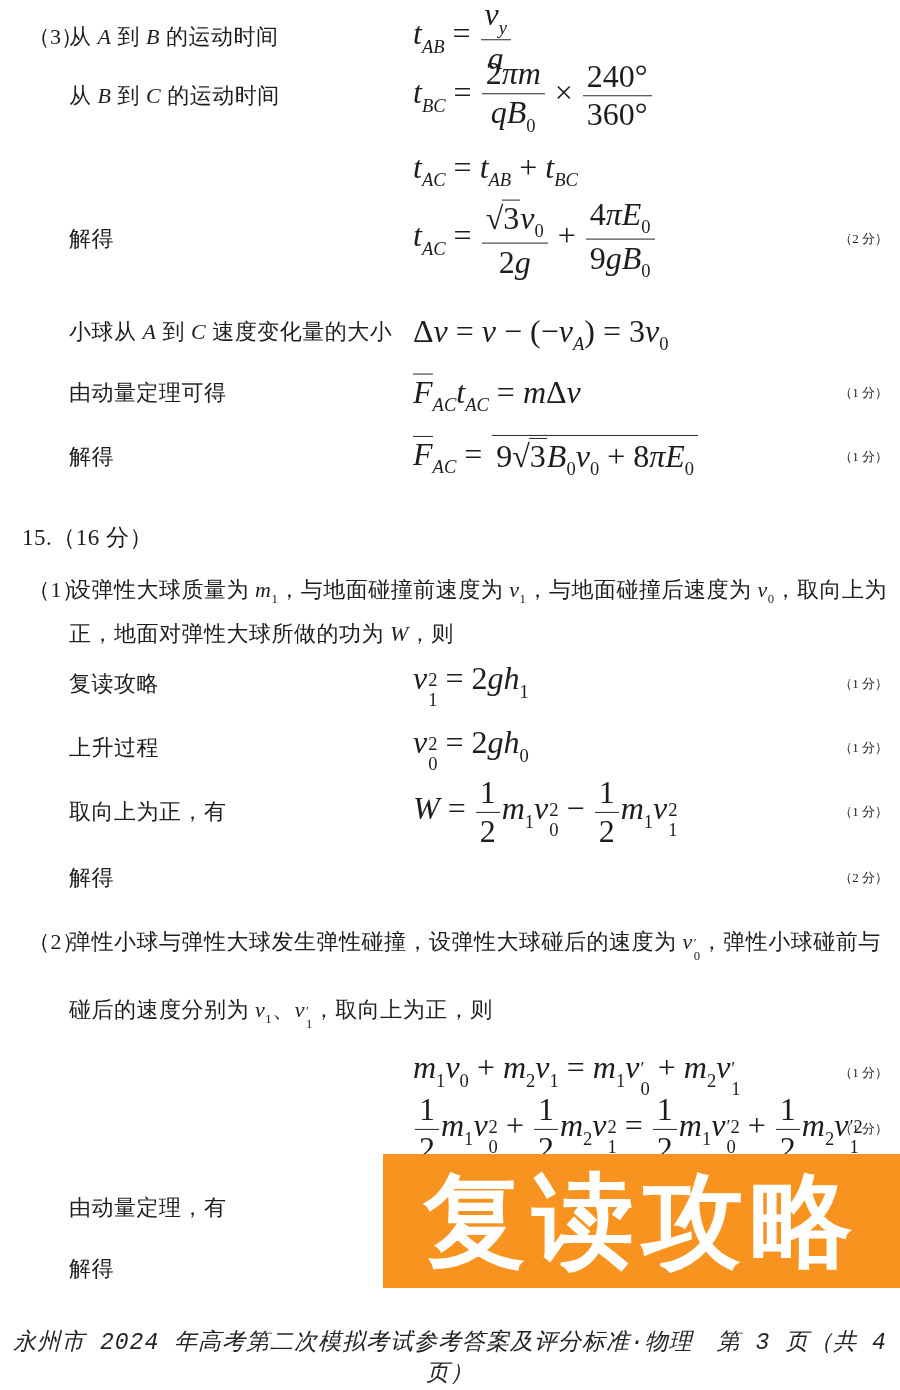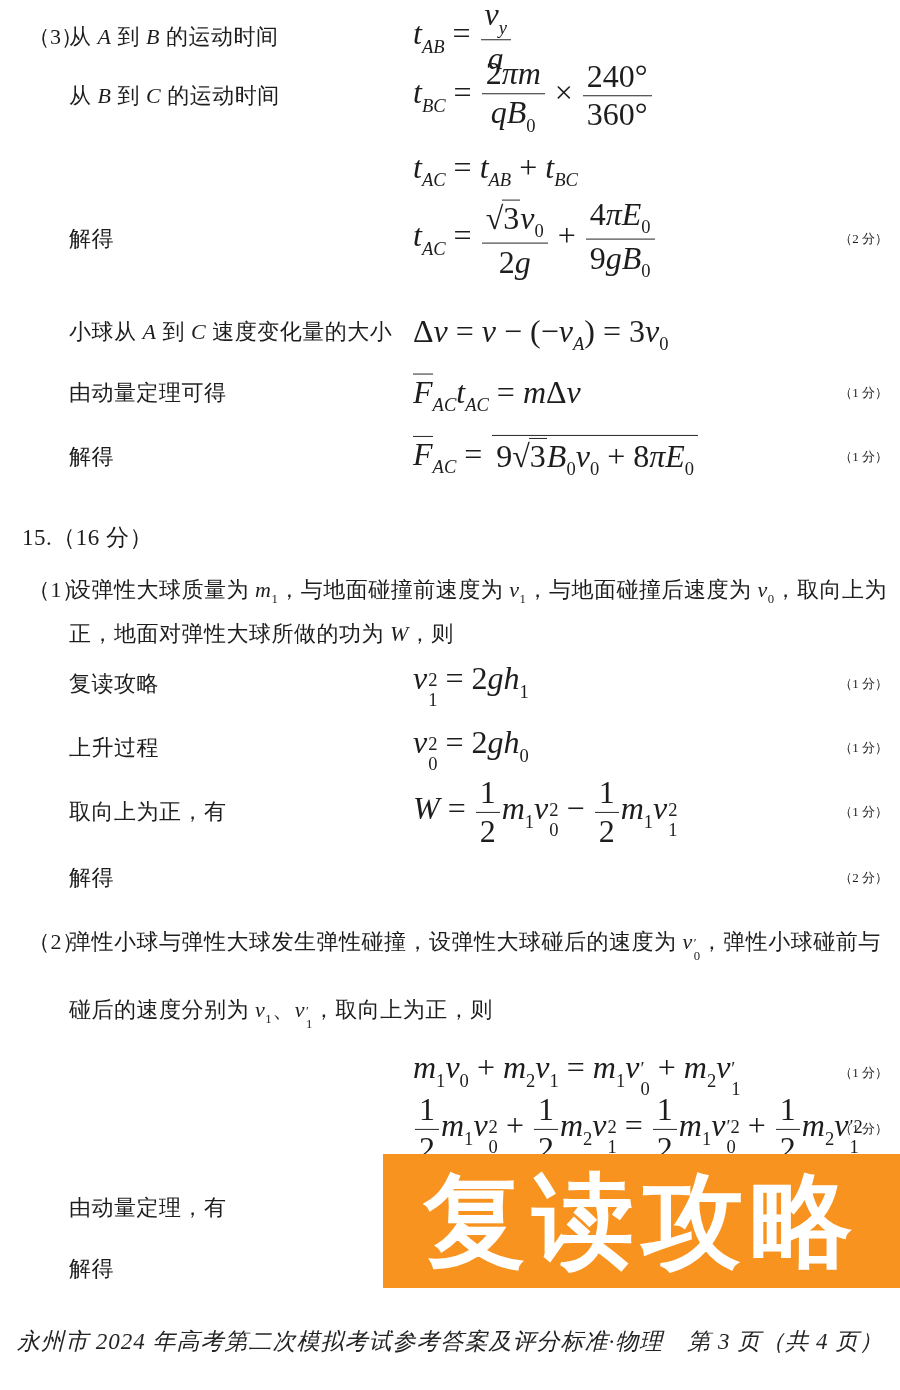--- a/index.html
+++ b/index.html
@@ -29,21 +29,21 @@
   .banner{
     position:absolute;left:383px;top:1154px;width:517px;height:134px;
     display:flex;align-items:center;justify-content:center;z-index:5;
   }
   .banner-text{
     font-family:"Liberation Sans","DejaVu Sans",sans-serif;font-weight:900;
     font-size:102px;letter-spacing:7px;line-height:1;white-space:nowrap;
   }
   .footer{
     position:absolute;left:0;top:1326px;width:900px;text-align:center;
-    font-size:23px;font-style:italic;letter-spacing:1px;color:#242424;
+    font-size:23px;font-style:italic;letter-spacing:1px;color:#242424;font-family:Liberation Mono, monospace;
   }
 </style>
 </head>
 <body>
 
 <div class="page" style="background: rgb(255, 255, 255);">
 
   <div class="row" style="top:2px;height:70px">
     <div class="cell c-num">（3）</div>
     <div class="cell c-label cjk">从 <i>A</i> 到 <i>B</i> 的运动时间</div>

